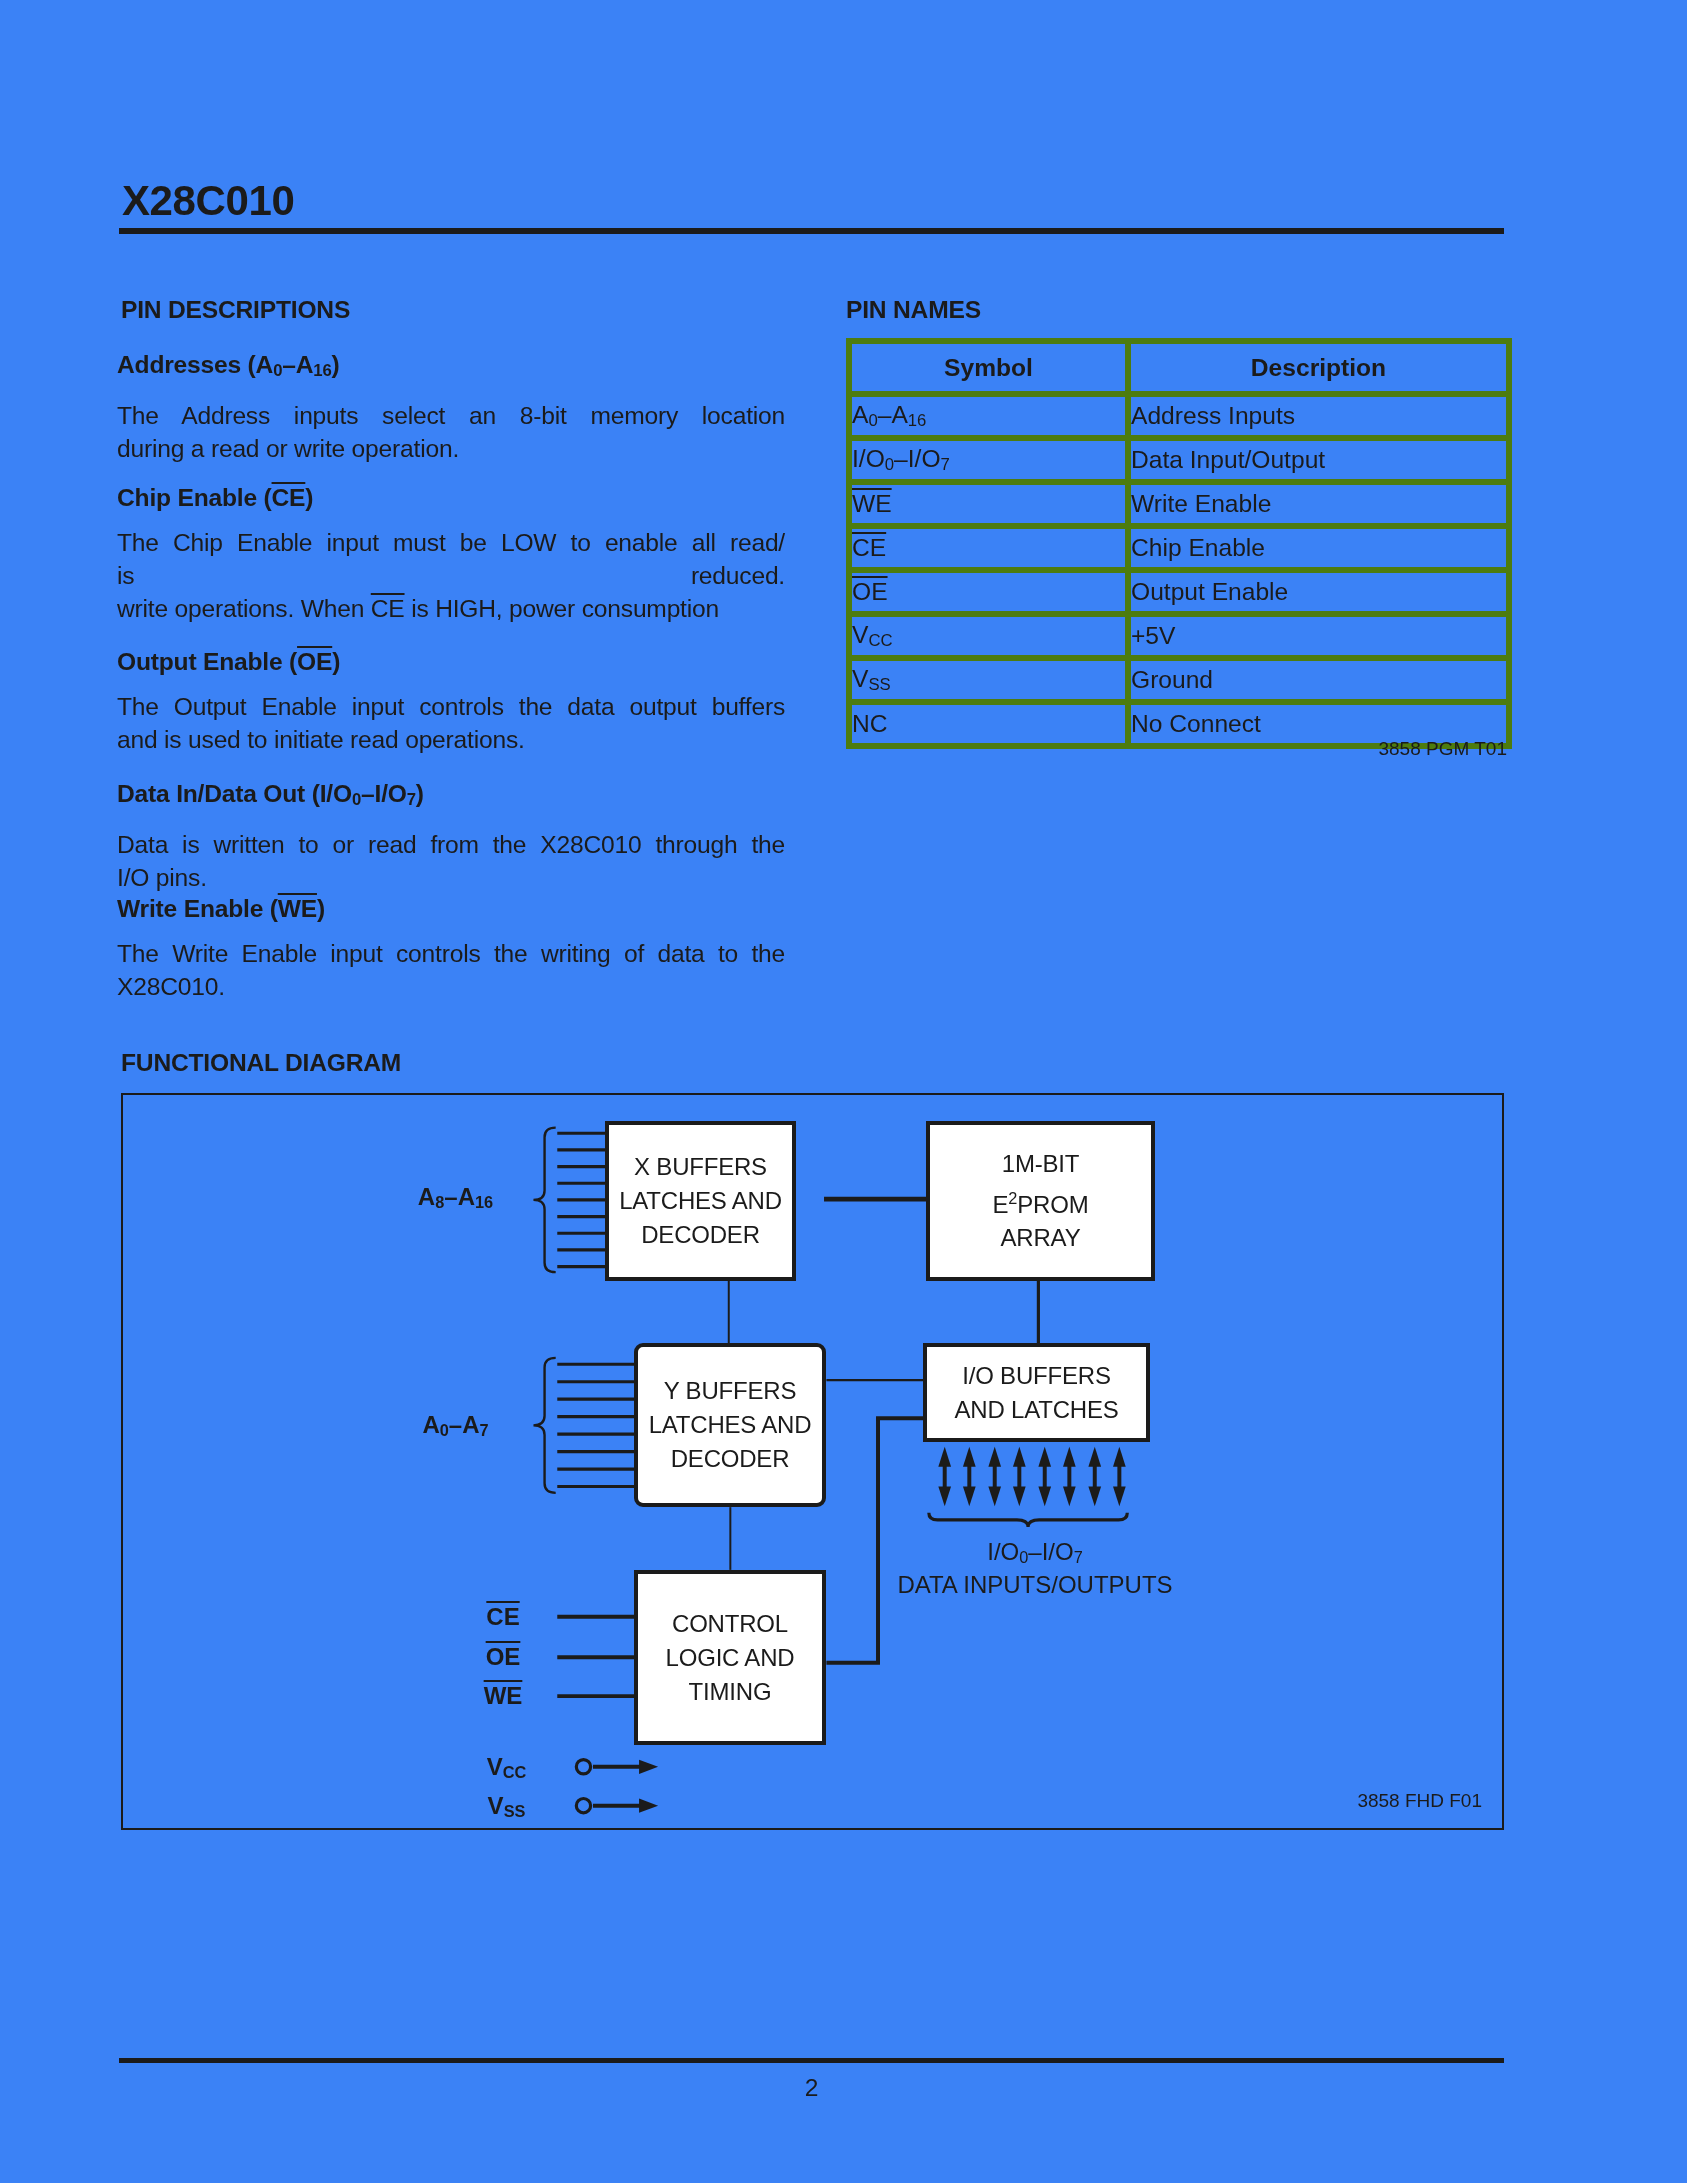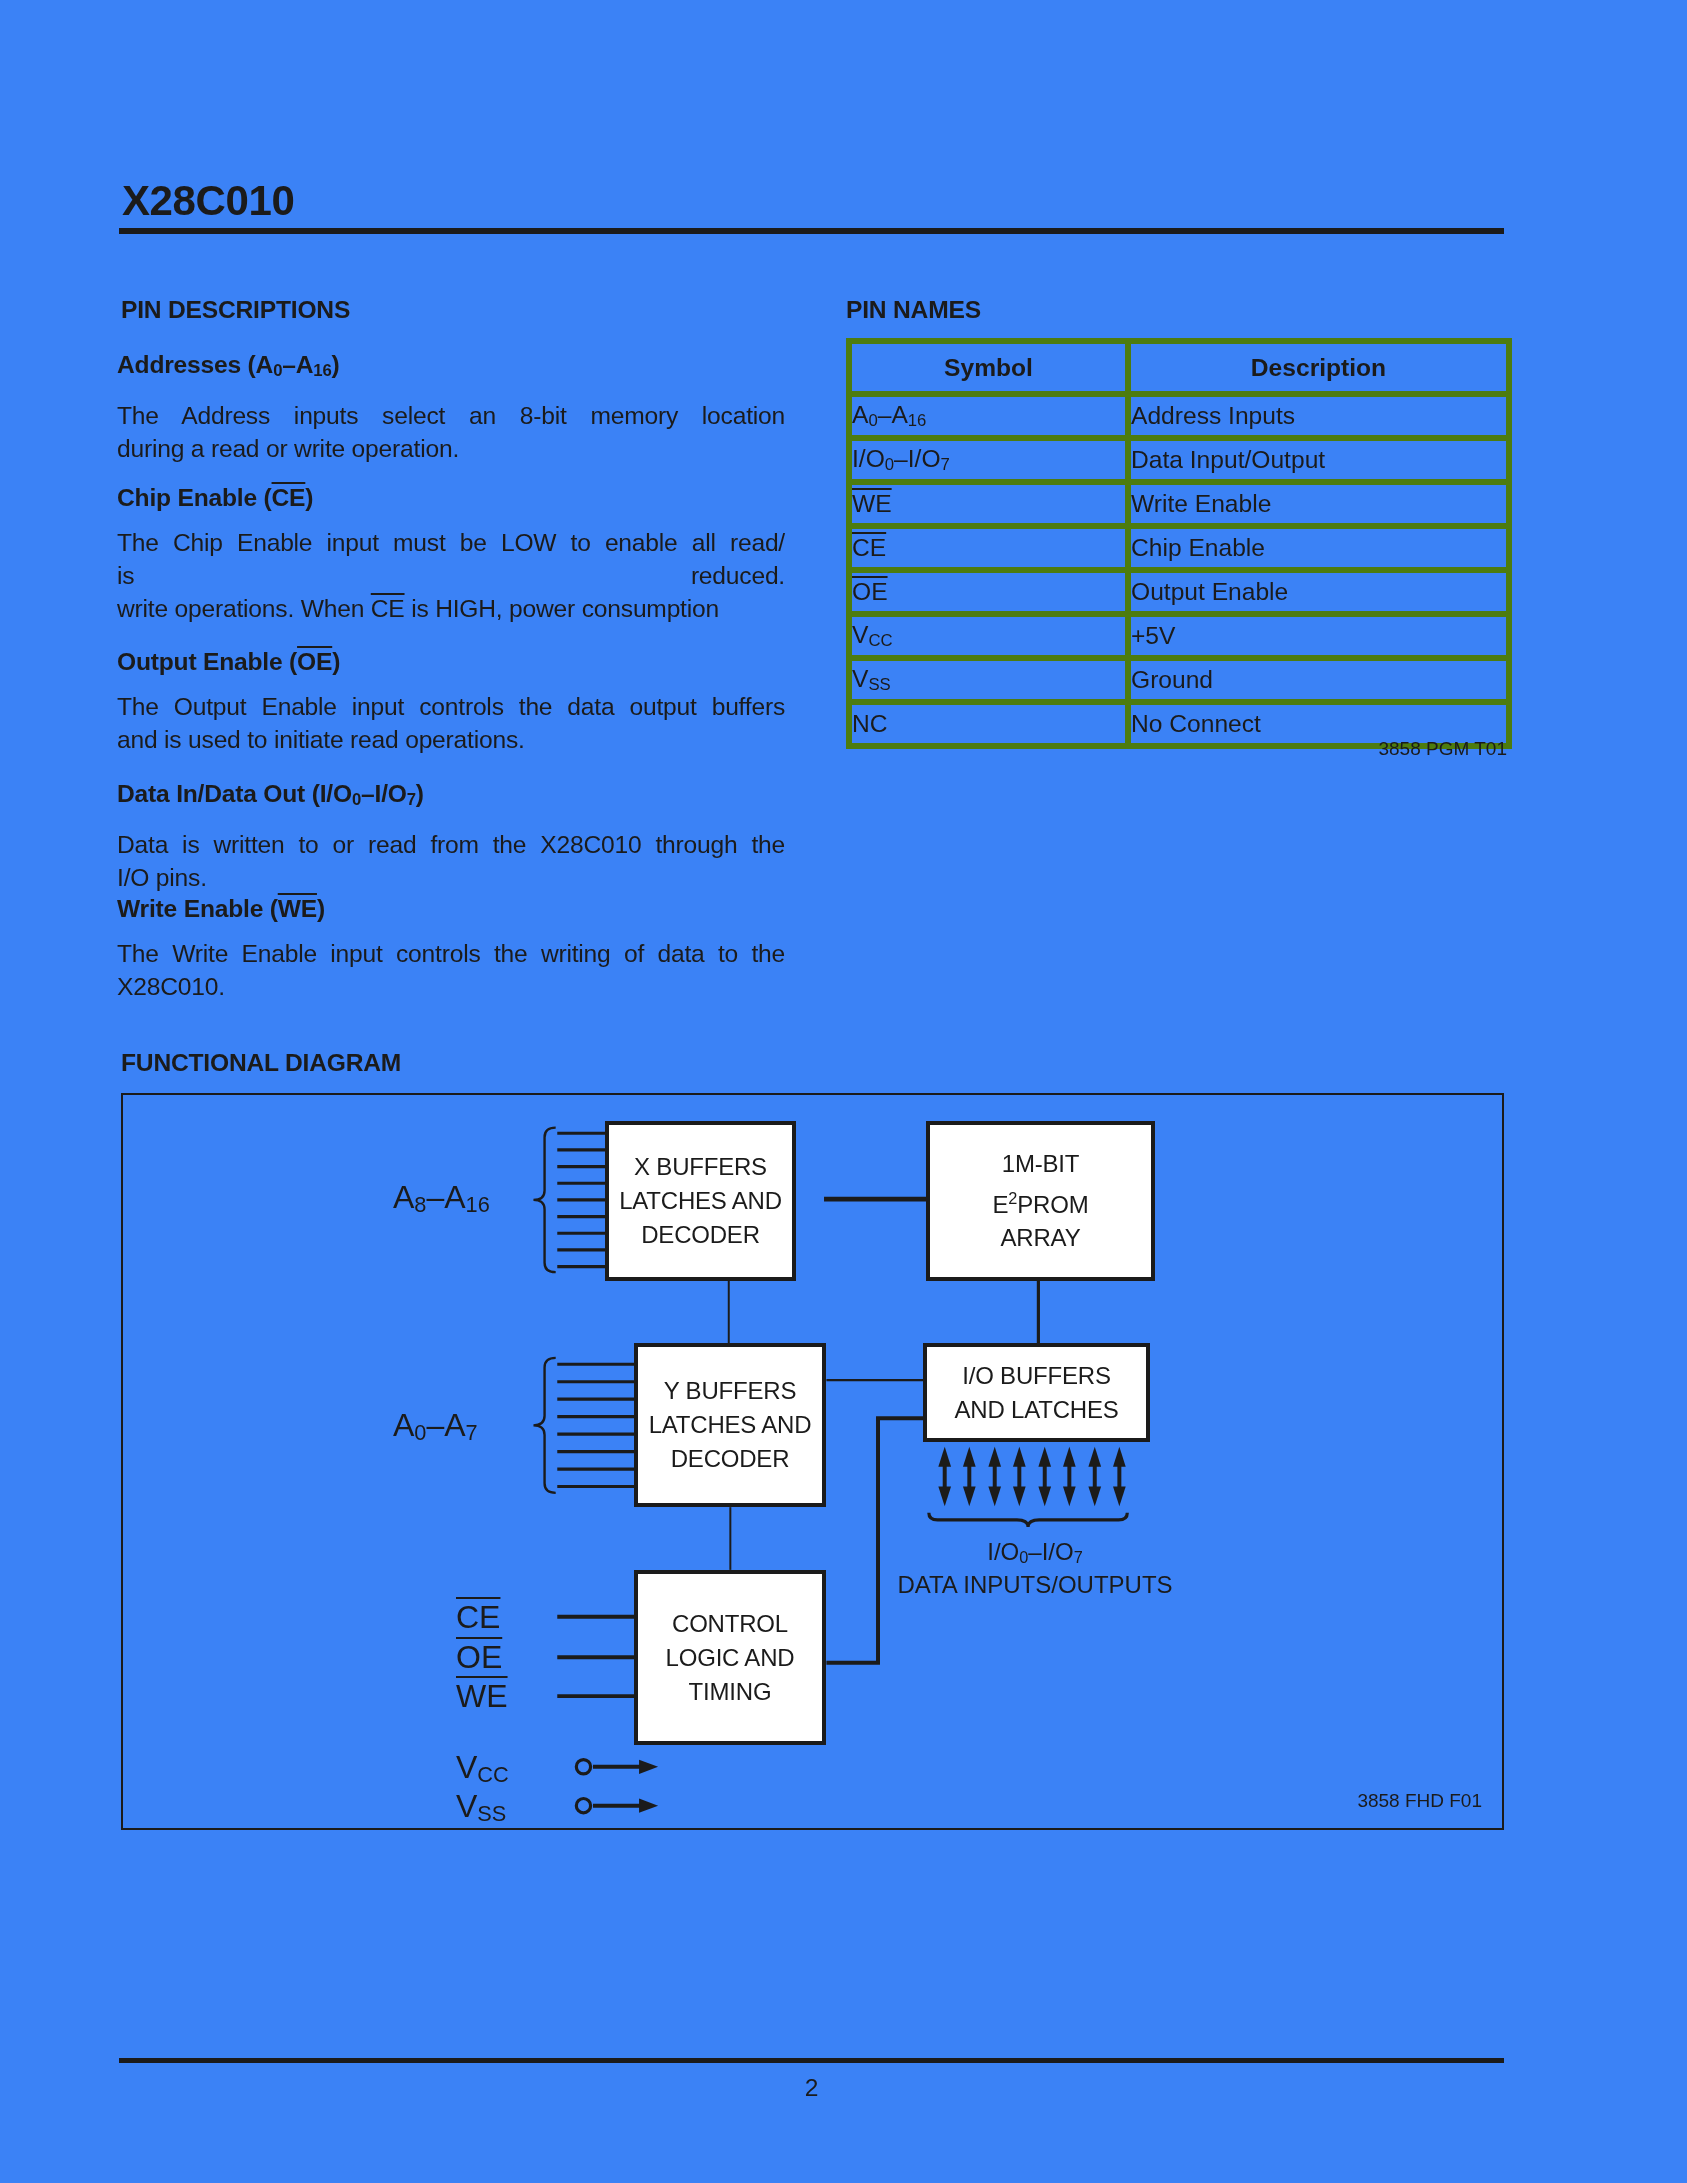--- a/index.html
+++ b/index.html
@@ -24,21 +24,21 @@
   table.pins th{height:47px;font-weight:bold;text-align:center;}
   table.pins td{height:38px;}
   td.sym{padding-left:89px;text-align:left;}
   td.desc{padding-left:74px;text-align:left;}
   .smallcap{font-size:19px;letter-spacing:0;}
   
   #frame{border:2.4px solid #1b1b1b;box-sizing:border-box;}
   .dbox{position:absolute;border:4.8px solid #1b1b1b;box-sizing:border-box;display:flex;flex-direction:column;
         align-items:center;justify-content:center;background:#fff;}
   .dbox .ln{font-size:24px;line-height:34px;text-align:center;letter-spacing:-0.2px;white-space:nowrap;}
-  .pinlabel{position:absolute;text-align:left;font-size:32px;line-height:32px;white-space:nowrap;}
+  .pinlabel{position:absolute;text-align:center;font-size:24px;line-height:32px;white-space:nowrap;font-weight:bold;}
   .ctrlabel{position:absolute;text-align:center;font-size:24px;line-height:32px;white-space:nowrap;}
   svg{position:absolute;left:0;top:0;}
   .footer-num{font-size:24.6px;text-align:center;}
 </style>
 </head>
 <body>
 
 <div id="page">
 
   <div class="abs title" style="left:122px;top:179px;">X28C010</div>
@@ -221,21 +221,21 @@
     <div class="dbox" style="left:482px;top:26px;width:191px;height:160px;">
         <div class="ln">X BUFFERS</div>
         <div class="ln">LATCHES AND</div>
         <div class="ln">DECODER</div>
       </div>
     <div class="dbox" style="left:803px;top:26px;width:229px;height:160px;">
         <div class="ln">1M-BIT</div>
         <div class="ln"><span>E</span><span class="fmt-sup">2</span><span>PROM</span></div>
         <div class="ln">ARRAY</div>
       </div>
-    <div class="dbox" style="left:511px;top:248px;width:192px;height:164px;">
+    <div class="dbox" style="left:511px;top:248px;width:192px;height:164px;border-radius:9px;">
         <div class="ln">Y BUFFERS</div>
         <div class="ln">LATCHES AND</div>
         <div class="ln">DECODER</div>
       </div>
     <div class="dbox" style="left:800px;top:248px;width:227px;height:99px;">
         <div class="ln">I/O BUFFERS</div>
         <div class="ln">AND LATCHES</div>
       </div>
     <div class="dbox" style="left:511px;top:475px;width:192px;height:175px;">
         <div class="ln">CONTROL</div>

